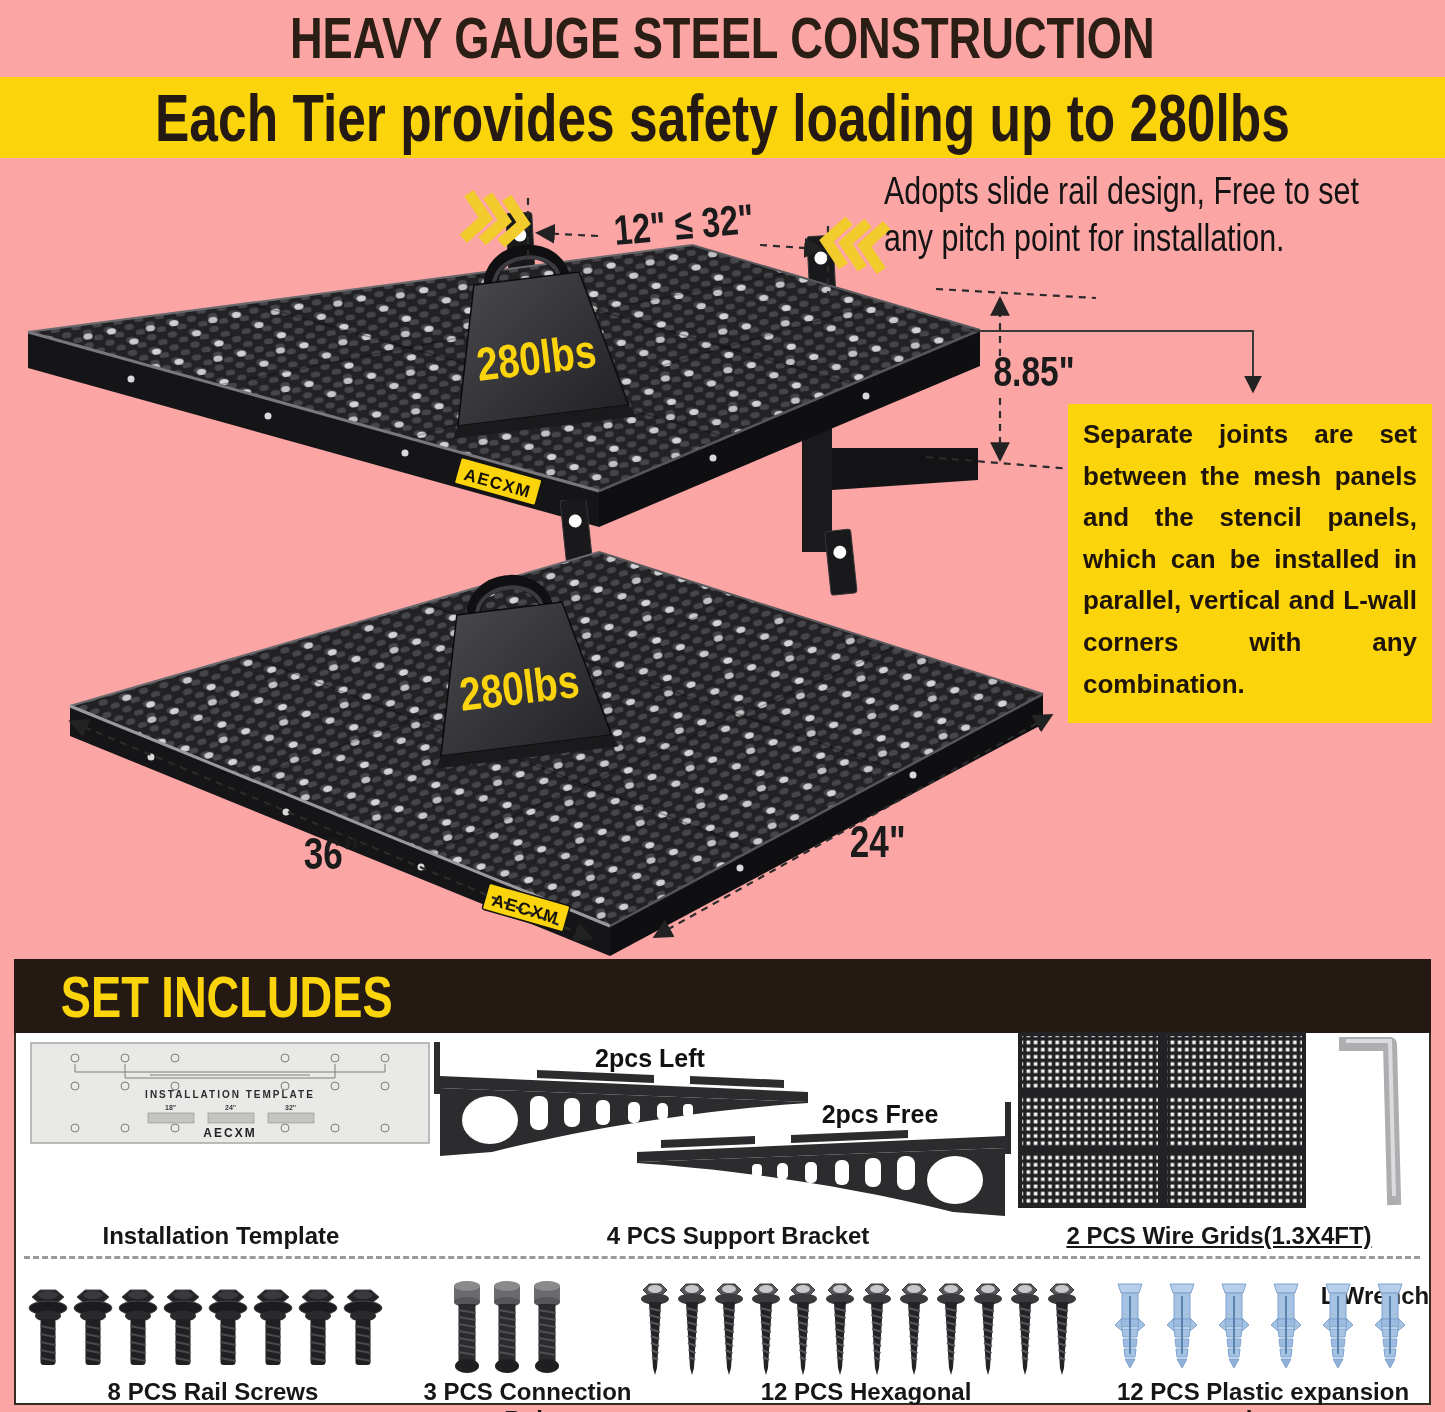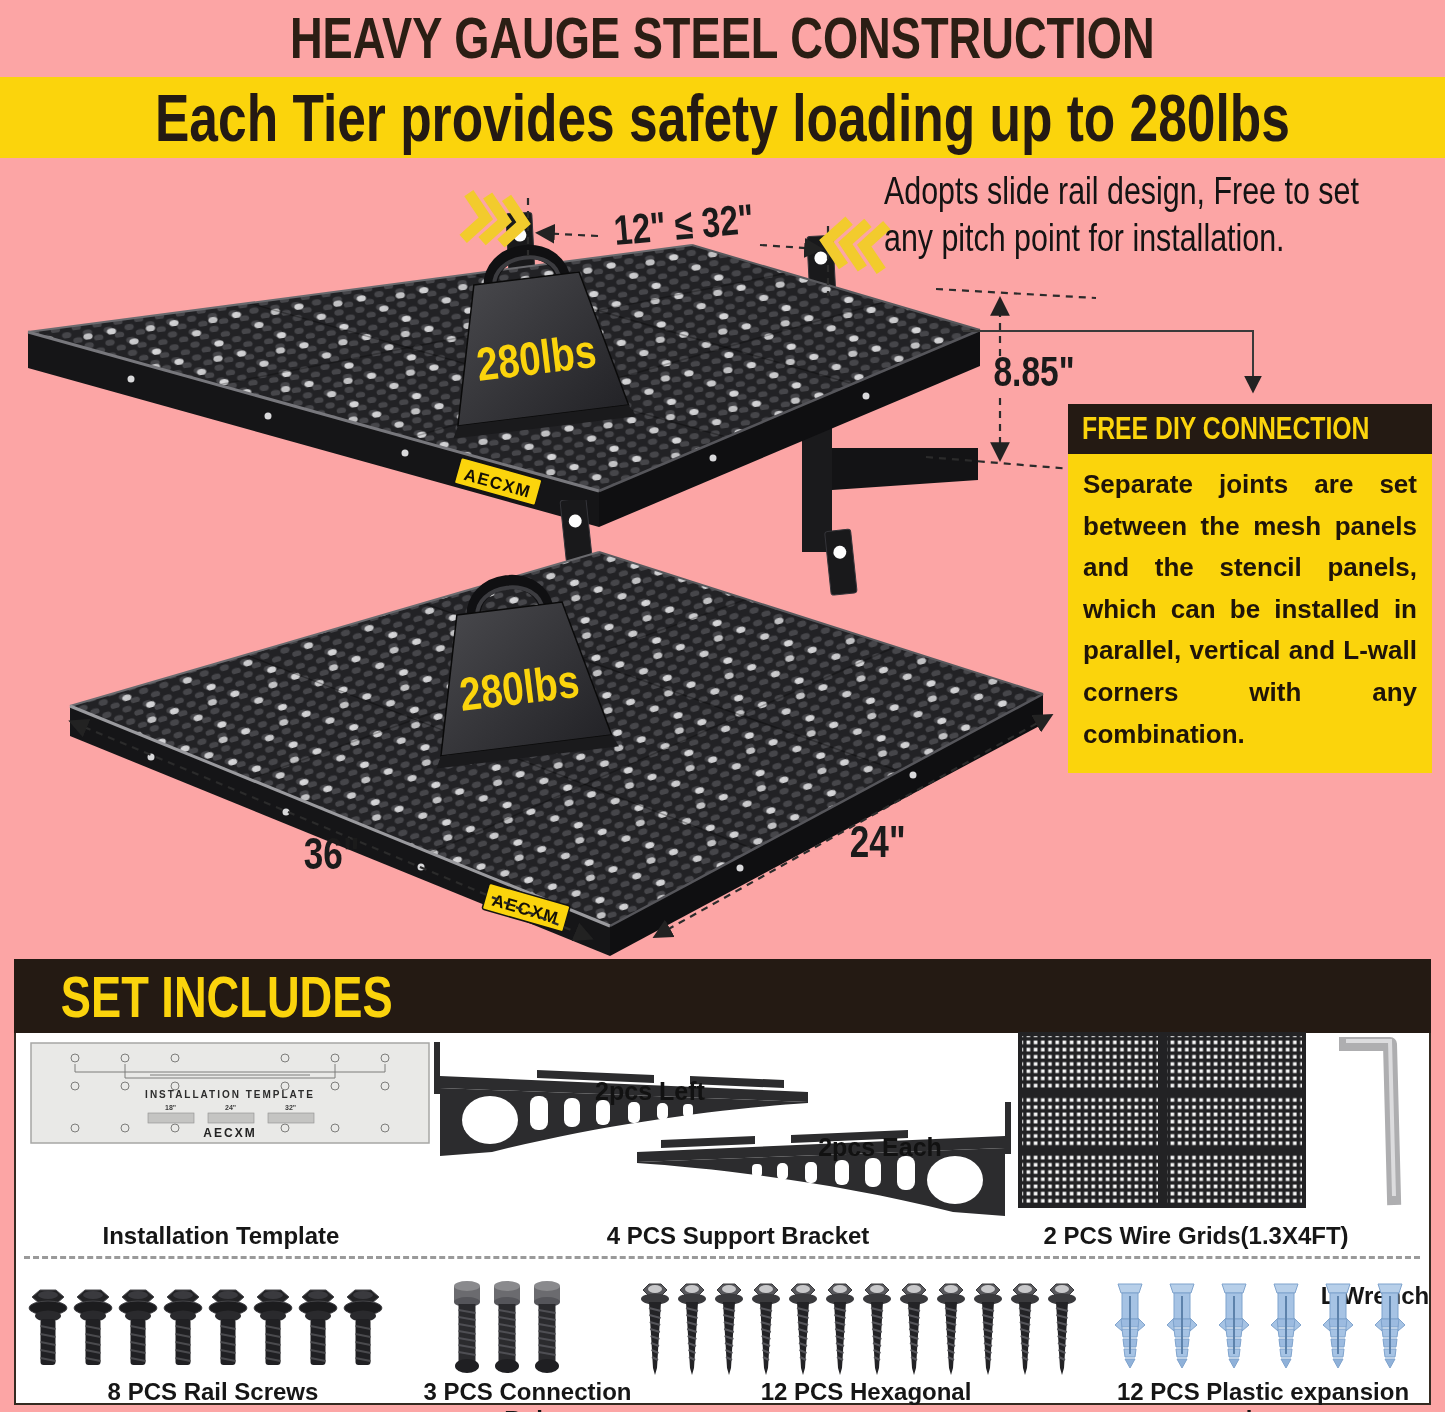--- a/index.html
+++ b/index.html
@@ -24,21 +24,21 @@
   .diy{left:1068px;top:404px;width:364px;}
   .diy-head{background:#241A13;color:#FBD40C;font-weight:bold;font-size:31px;
             padding:7px 0 7px 14px;}
   .diy-body{background:#FBD40C;color:#1f1409;font-weight:bold;font-size:26px;line-height:1.6;
             padding:10px 15px 18px 15px;text-align:justify;}
 
   .setbox{left:14px;top:959px;width:1413px;height:442px;border:2px solid #352b22;background:#fff;}
   .sethead{left:14px;top:959px;width:1417px;height:74px;background:#241A13;display:flex;
            align-items:center;justify-content:flex-start;color:#FBD40C;font-weight:bold;font-size:58px;}
   .caption{font-weight:bold;font-size:24px;color:#161616;text-align:center;}
-  .sublabel{font-weight:bold;font-size:25px;color:#111;text-align:center;margin-top:33px;}
+  .sublabel{font-weight:bold;font-size:25px;color:#111;text-align:center;}
   .divider{left:24px;top:1256px;width:1396px;border-top:3px dashed #9a9a9a;height:0;}
   svg{display:block;}
 </style>
 </head>
 <body>
 
 <div class="page">
 
   <div class="abs title">
     <span class="cond">HEAVY GAUGE STEEL CONSTRUCTION</span>
@@ -208,23 +208,20 @@
     <span class="cond">8.85"</span>
   </div>
   <div class="abs dim dim-36">
     <span class="cond">36"</span>
   </div>
   <div class="abs dim dim-24">
     <span class="cond">24"</span>
   </div>
 
   <div class="abs diy">
-    <div class="diy-head">
-      <span class="condL">FREE DIY CONNECTION</span>
-    </div>
     <div class="diy-body">Separate joints are set between the mesh panels and the stencil panels, which can be installed in parallel, vertical and L-wall corners with any combination.</div>
   </div>
 
   <div class="abs setbox"></div>
   <div class="abs sethead">
     <span class="cond">SET INCLUDES</span>
   </div>
 
   <svg class="abs" style="left:30px;top:1042px;" width="400" height="102" viewBox="0 0 400 102">
     <rect x="1" y="1" width="398" height="100" fill="#e9e9e7" stroke="#a7a7a5" stroke-width="1.5"></rect>
@@ -280,36 +277,36 @@
         <rect x="164" y="58" width="14" height="25" rx="6" fill="#ffffff"></rect>
         <rect x="196" y="60" width="12" height="21" rx="5" fill="#ffffff"></rect>
         <rect x="225" y="61" width="11" height="17" rx="5" fill="#ffffff"></rect>
         <rect x="251" y="62" width="10" height="13" rx="4" fill="#ffffff"></rect>
       </g>
     </defs>
     <use href="#brkL" transform="translate(4,2)"></use>
     <use href="#brkL" transform="translate(585,62) scale(-1,1)"></use>
   </svg>
   <div class="abs sublabel" style="left:560px;top:1044px;width:180px;">2pcs Left</div>
-  <div class="abs sublabel" style="left:790px;top:1100px;width:180px;">2pcs Each</div>
+  <div class="abs sublabel" style="left:790px;top:1100px;width:180px;">2pcs Free</div>
   <div class="abs caption" style="left:598px;top:1222px;width:280px;">4 PCS Support Bracket</div>
 
   <svg class="abs" style="left:1018px;top:1032px;" width="288" height="176" viewBox="0 0 288 176">
     <defs>
       <pattern id="wg" width="7.2" height="7.2" patternUnits="userSpaceOnUse">
         <rect x="1.4" y="1.4" width="3.6" height="3.6" fill="#f7f7f7"></rect>
       </pattern>
     </defs>
     <rect x="0" y="0" width="288" height="176" fill="#222224"></rect>
     <rect x="4" y="4" width="280" height="168" fill="url(#wg)"></rect>
     <rect x="140" y="0" width="9" height="176" fill="#222224"></rect>
     <rect x="0" y="56" width="288" height="7" fill="#222224"></rect>
     <rect x="0" y="114" width="288" height="7" fill="#222224"></rect>
   </svg>
-  <div class="abs caption" style="left:1041px;top:1222px;width:310px;">2 PCS Wire Grids(1.3X4FT)</div>
+  <div class="abs caption" style="left:1064px;top:1222px;width:310px;text-decoration:underline;">2 PCS Wire Grids(1.3X4FT)</div>
 
   <svg class="abs" style="left:1338px;top:1030px;" width="72" height="180" viewBox="0 0 72 180">
     <path d="M8,14 L52,14 L56,168" stroke="#aeaeb0" stroke-width="14" fill="none" stroke-linecap="square" stroke-linejoin="round"></path>
     <path d="M8,11 L52,11 L56,166" stroke="#dcdcde" stroke-width="4" fill="none"></path>
   </svg>
   <div class="abs caption" style="left:1320px;top:1282px;width:110px;">L Wrench</div>
 
   <div class="abs divider"></div>
 
   <svg class="abs" style="left:20px;top:1272px;" width="1405" height="110" viewBox="0 0 1405 110">

